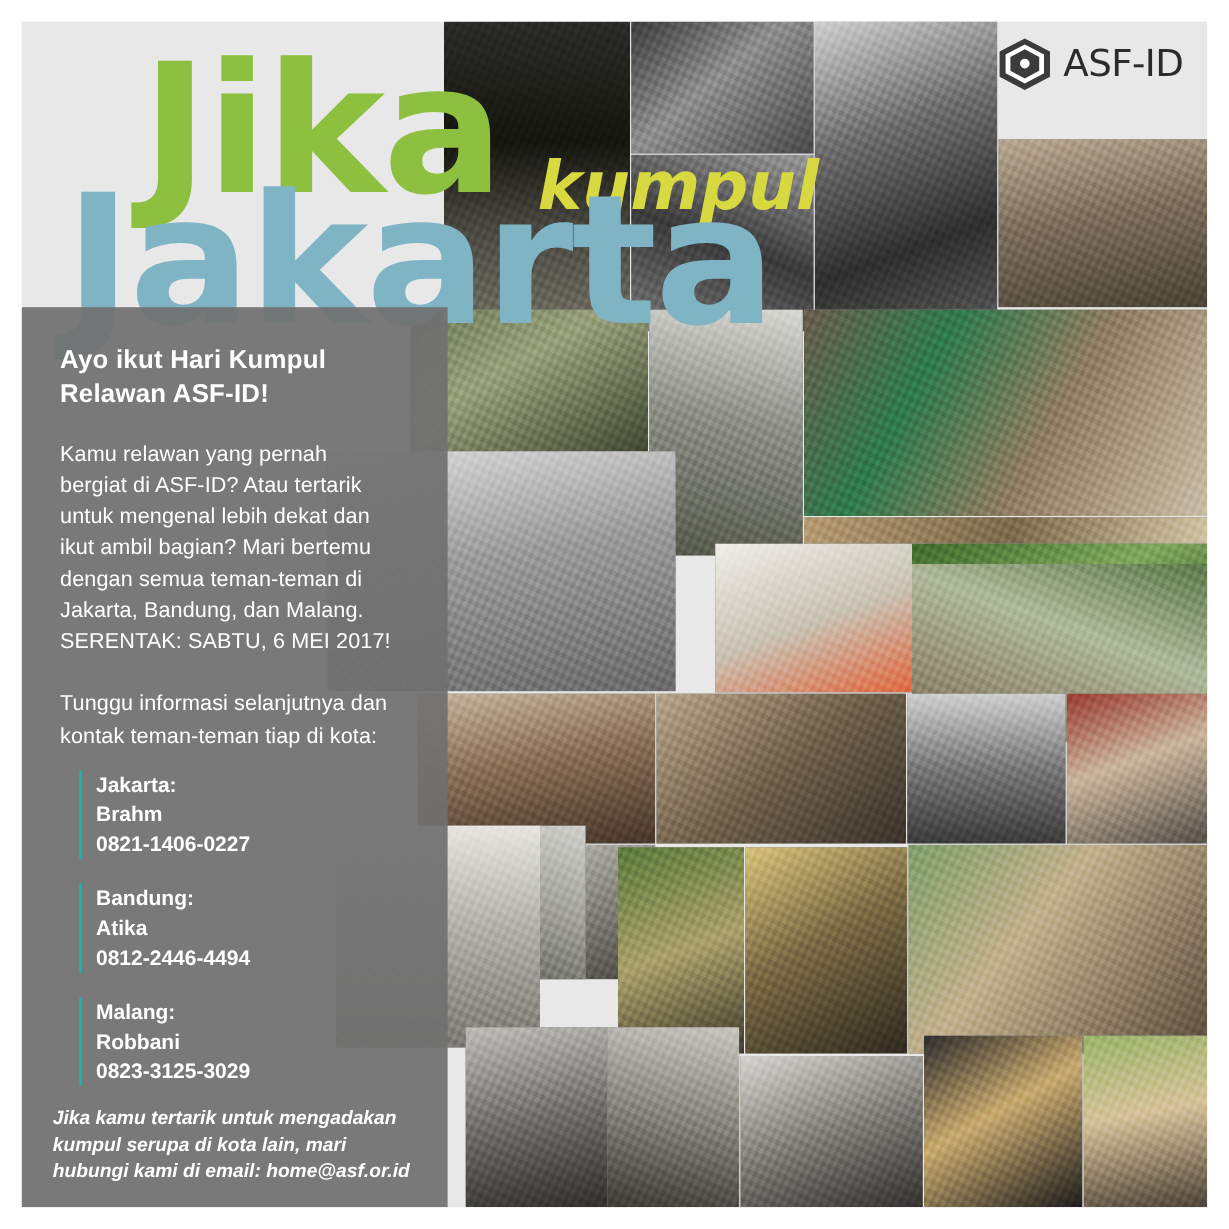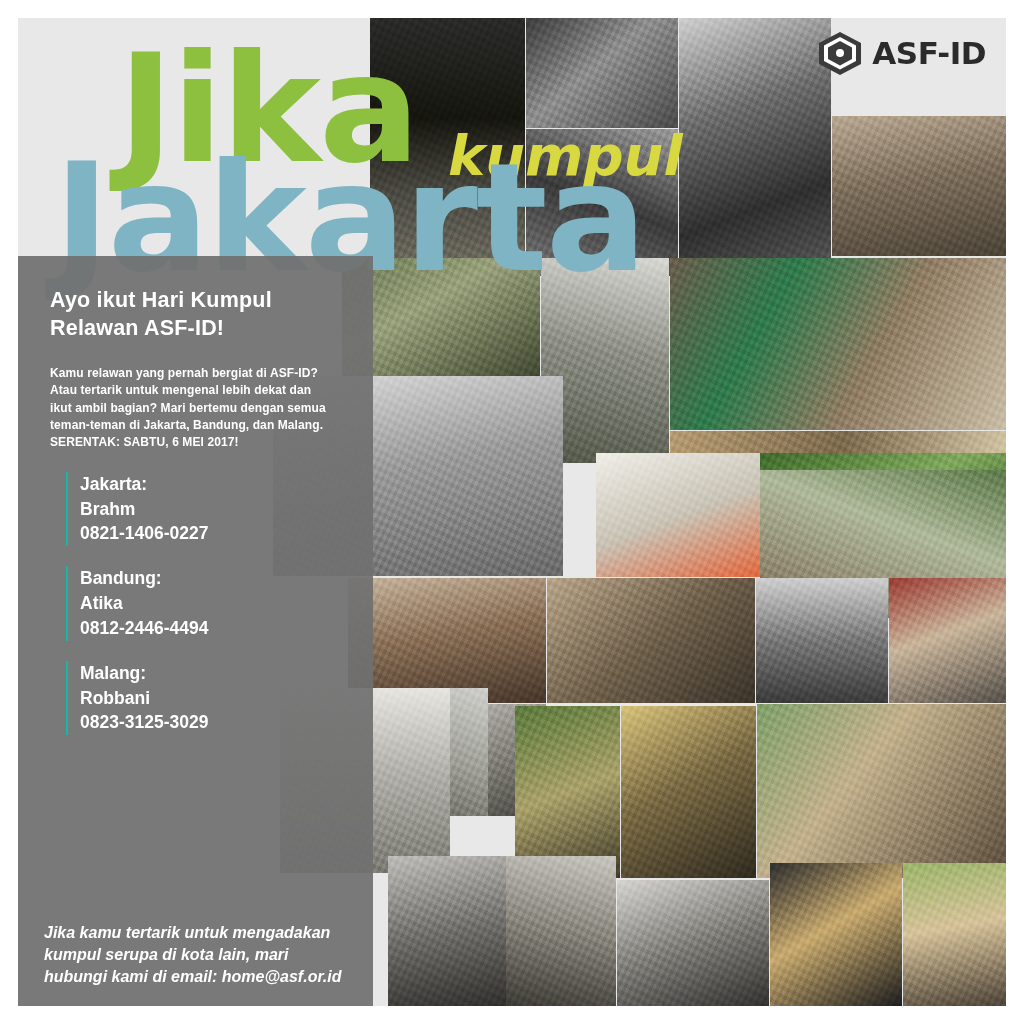--- a/index.html
+++ b/index.html
@@ -69,22 +69,22 @@
     padding: 30px 44px 0 32px;
   }
   .headline {
     font-size: 21.5px;
     font-weight: bold;
     line-height: 1.32;
     letter-spacing: 0.2px;
     margin: 0 0 22px 0;
   }
   .body-text {
-    font-size: 12px;
-    font-weight: bold;
+    font-size: 18px;
+    font-weight: normal;
     line-height: 1.45;
     margin: 0 0 20px 0;
     letter-spacing: 0.1px;
   }
   .body-text.second {
     margin-top: 26px;
     margin-bottom: 16px;
   }
   .contacts {
     margin-top: 6px;
@@ -174,21 +174,21 @@
     align-items: center;
     gap: 9px;
   }
   .logo-mark {
     width: 46px;
     height: 46px;
     position: relative;
   }
   .logo-text {
     font-size: 31px;
-    font-weight: bold;
+    font-weight: normal;
     color: #2b2b2b;
     letter-spacing: -0.5px;
     font-family: "DejaVu Sans", sans-serif;
   }
 </style>
 </head>
 <body>
 
 <div id="poster">
   <div class="frame">
@@ -304,20 +304,21 @@
           <circle cx="23" cy="23" r="4" fill="#ffffff"></circle>
         </svg>
       </span>
       <span class="logo-text">ASF-ID</span>
     </div>
 
     <div class="panel">
       <div class="panel-inner">
         <p class="headline">Ayo ikut Hari Kumpul Relawan ASF-ID!</p>
         <p class="body-text">Kamu relawan yang pernah bergiat di ASF-ID? Atau tertarik untuk mengenal lebih dekat dan ikut ambil bagian? Mari bertemu dengan semua teman-teman di Jakarta, Bandung, dan Malang. SERENTAK: SABTU, 6 MEI 2017!</p>
+        <p class="body-text second">Tunggu informasi selanjutnya dan kontak teman-teman tiap di kota:</p>
 
         <div class="contacts">
           <div class="contact">
             <div class="city">Jakarta:</div>
             <div class="person">Brahm</div>
             <div class="phone">0821-1406-0227</div>
           </div>
           <div class="contact">
             <div class="city">Bandung:</div>
             <div class="person">Atika</div>

